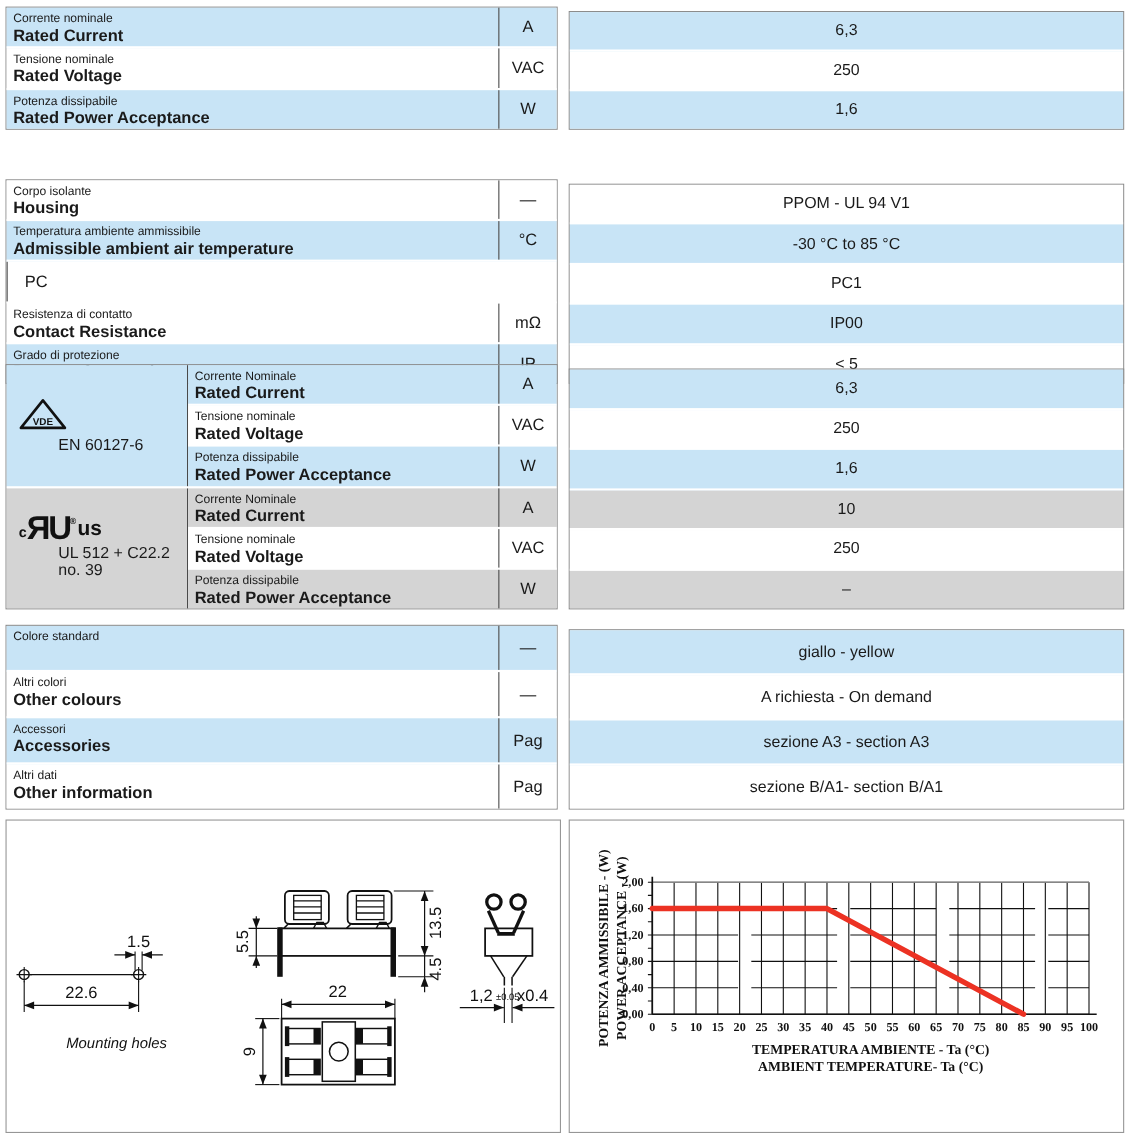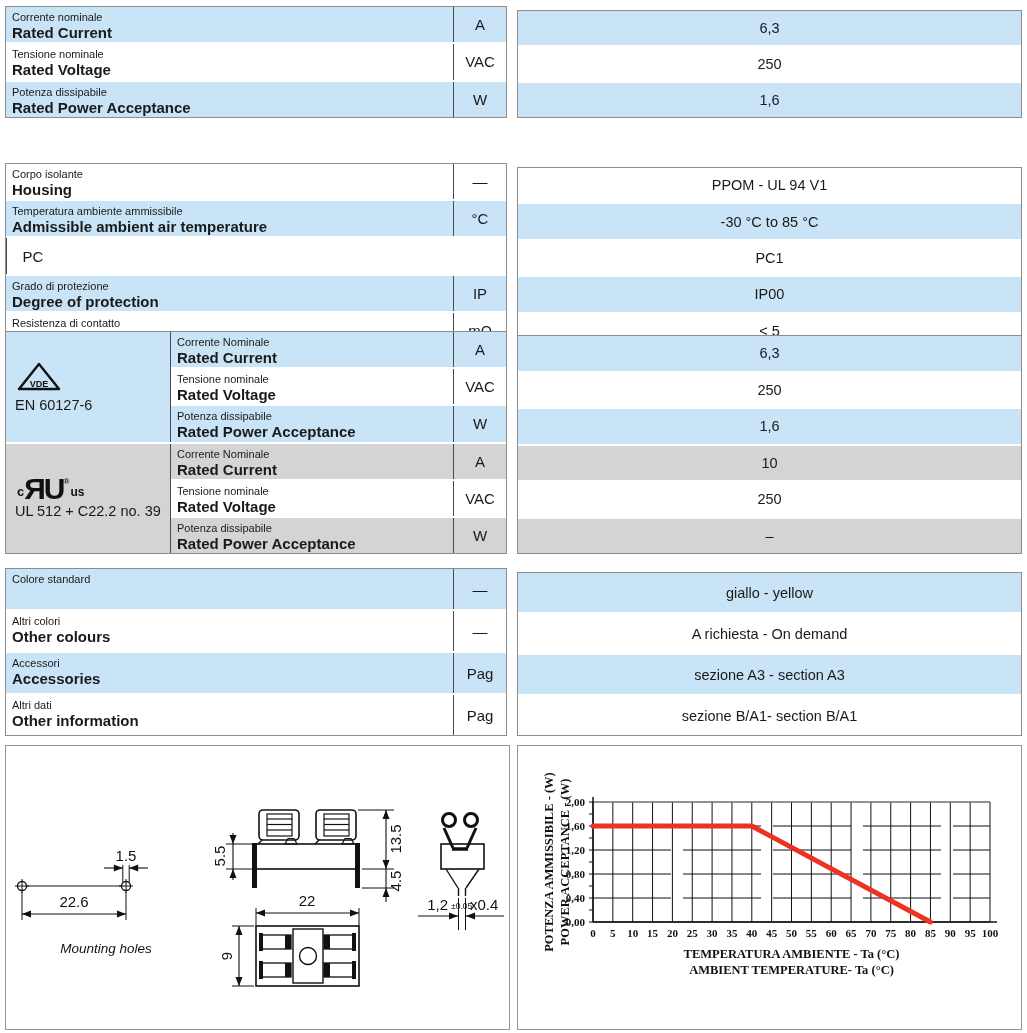--- a/index.html
+++ b/index.html
@@ -17,26 +17,26 @@
   .unit{width:52px;border-left:1px solid #4a4a4a;display:flex;align-items:center;justify-content:center;
         font-size:15px;flex-shrink:0;}
   .vrow{flex:1;display:flex;align-items:center;justify-content:center;font-size:14.5px;border-bottom:2px solid #fff;}
   .tone-blue{background:#c8e4f6;}
   .tone-white{background:#ffffff;}
   .tone-gray{background:#d4d4d4;}
   .agrp{flex:1;display:flex;border-bottom:2px solid #fff;min-height:0;}
   .logocell{width:164px;flex-shrink:0;display:flex;flex-direction:column;justify-content:center;
             padding-left:9px;box-sizing:border-box;gap:3px;}
   .grows{flex:1;display:flex;flex-direction:column;border-left:1px solid #4a4a4a;}
-  .std{font-size:14.5px;}
+  .std{font-size:14.5px;margin-left:38px;}
   .ulmark{display:flex;align-items:flex-end;font-weight:bold;color:#111;margin-left:2px;}
   .ul-c{font-size:13px;line-height:1;padding-bottom:2px;}
   .ul-ru{font-size:30px;line-height:22px;letter-spacing:-2px;font-weight:700;}
   .ul-reg{font-size:8px;align-self:flex-start;line-height:1;}
-  .ul-us{font-size:12px;line-height:1;padding-bottom:2px;margin-left:1px;}
+  .ul-us{font-size:19px;line-height:1;padding-bottom:2px;margin-left:1px;}
   .panel{position:absolute;border:1px solid #969696;box-sizing:border-box;background:#fff;}
   .dimtxt{font-size:15px;fill:#111;font-family:"Liberation Sans",sans-serif;}
   .dimsm{font-size:8.5px;fill:#111;font-family:"Liberation Sans",sans-serif;}
   .cap{font-size:13.5px;font-style:italic;fill:#111;font-family:"Liberation Sans",sans-serif;}
   .tick{font:bold 11px "Liberation Serif",serif;fill:#111;}
   .ct{font:bold 12.5px "Liberation Serif",serif;fill:#111;}
   svg{display:block;}
 </style>
 </head>
 <body>
@@ -86,33 +86,33 @@
       <div class="row tone-blue">
         <div class="lab">
           <div class="it">Temperatura ambiente ammissibile</div>
           <div class="en">Admissible ambient air temperature</div>
         </div>
         <div class="unit">°C</div>
       </div>
       <div class="row tone-white">
         <div class="unit">PC</div>
       </div>
+      <div class="row tone-white">
+        <div class="lab">
+          <div class="it">Resistenza di contatto</div>
+          <div class="en">Contact Resistance</div>
+        </div>
+        <div class="unit">mΩ</div>
+      </div>
       <div class="row tone-blue">
         <div class="lab">
           <div class="it">Grado di protezione</div>
           <div class="en">Degree of protection</div>
         </div>
         <div class="unit">IP</div>
-      </div>
-      <div class="row tone-white">
-        <div class="lab">
-          <div class="it">Resistenza di contatto</div>
-          <div class="en">Contact Resistance</div>
-        </div>
-        <div class="unit">mΩ</div>
       </div>
     </div>
     <div class="vblk">
       <div class="vrow tone-white">PPOM - UL 94 V1</div>
       <div class="vrow tone-blue">-30 °C to 85 °C</div>
       <div class="vrow tone-white">PC1</div>
       <div class="vrow tone-blue">IP00</div>
       <div class="vrow tone-white">&lt; 5</div>
     </div>
   </div>

